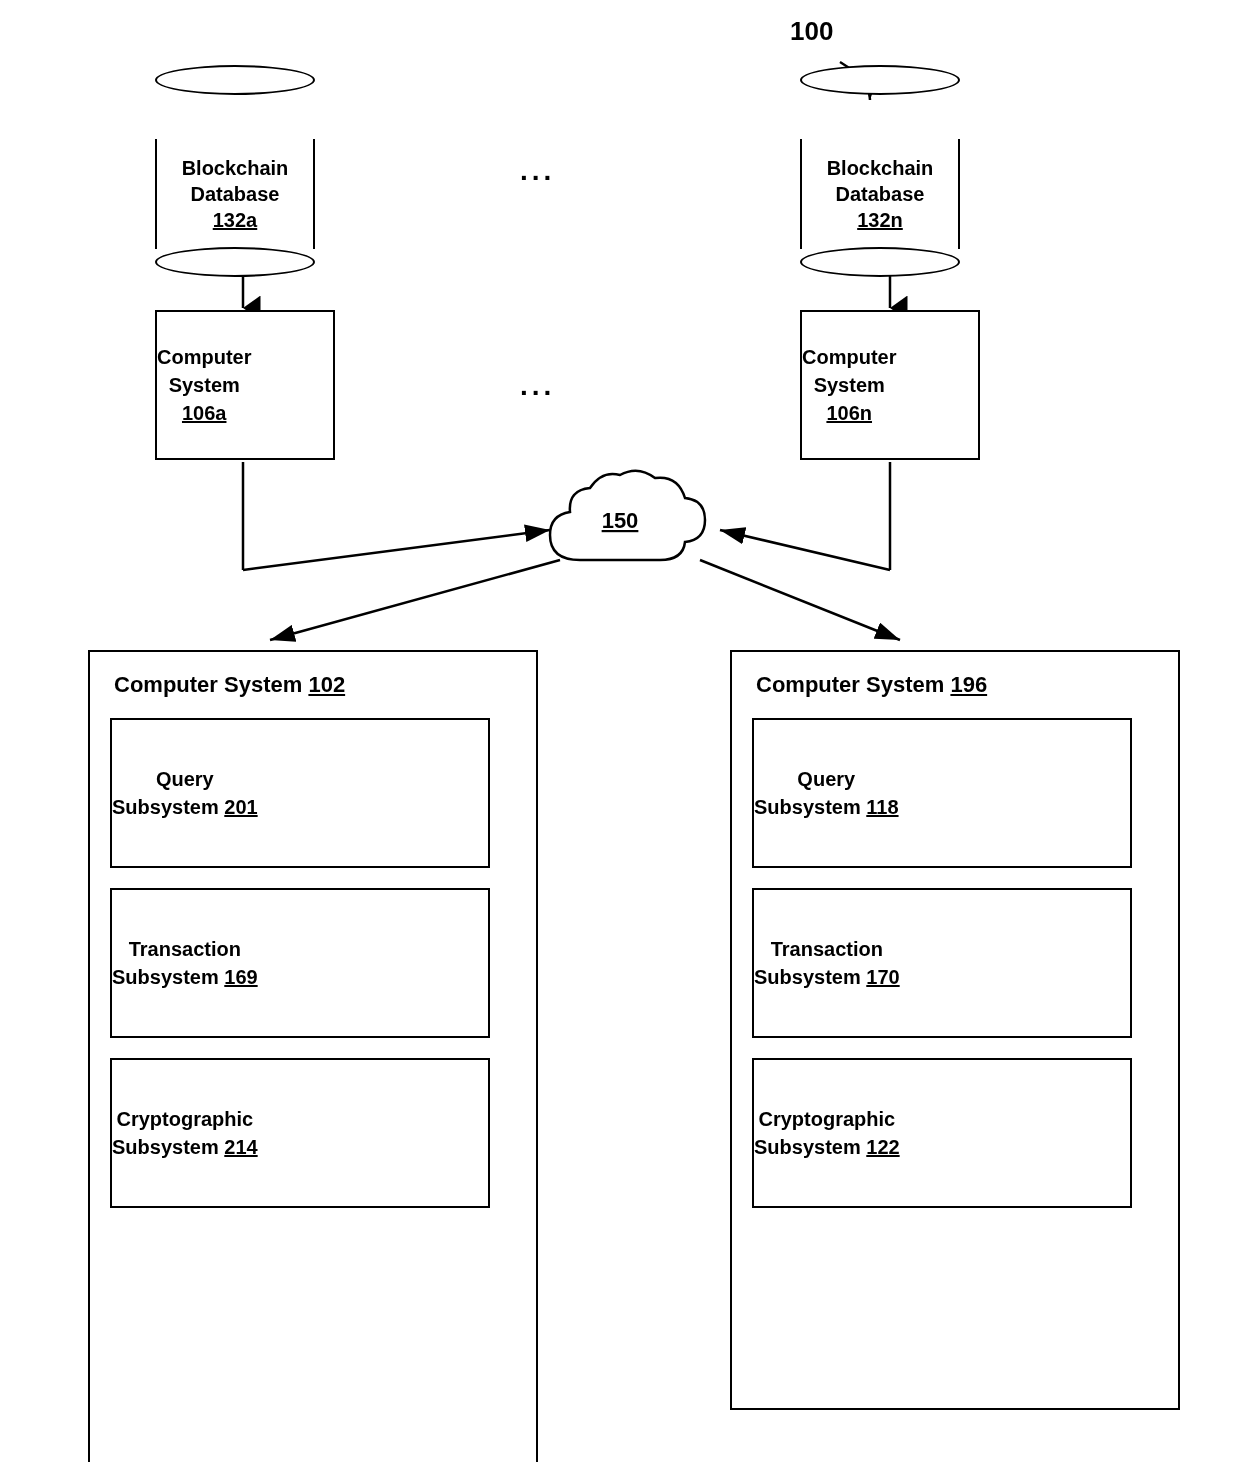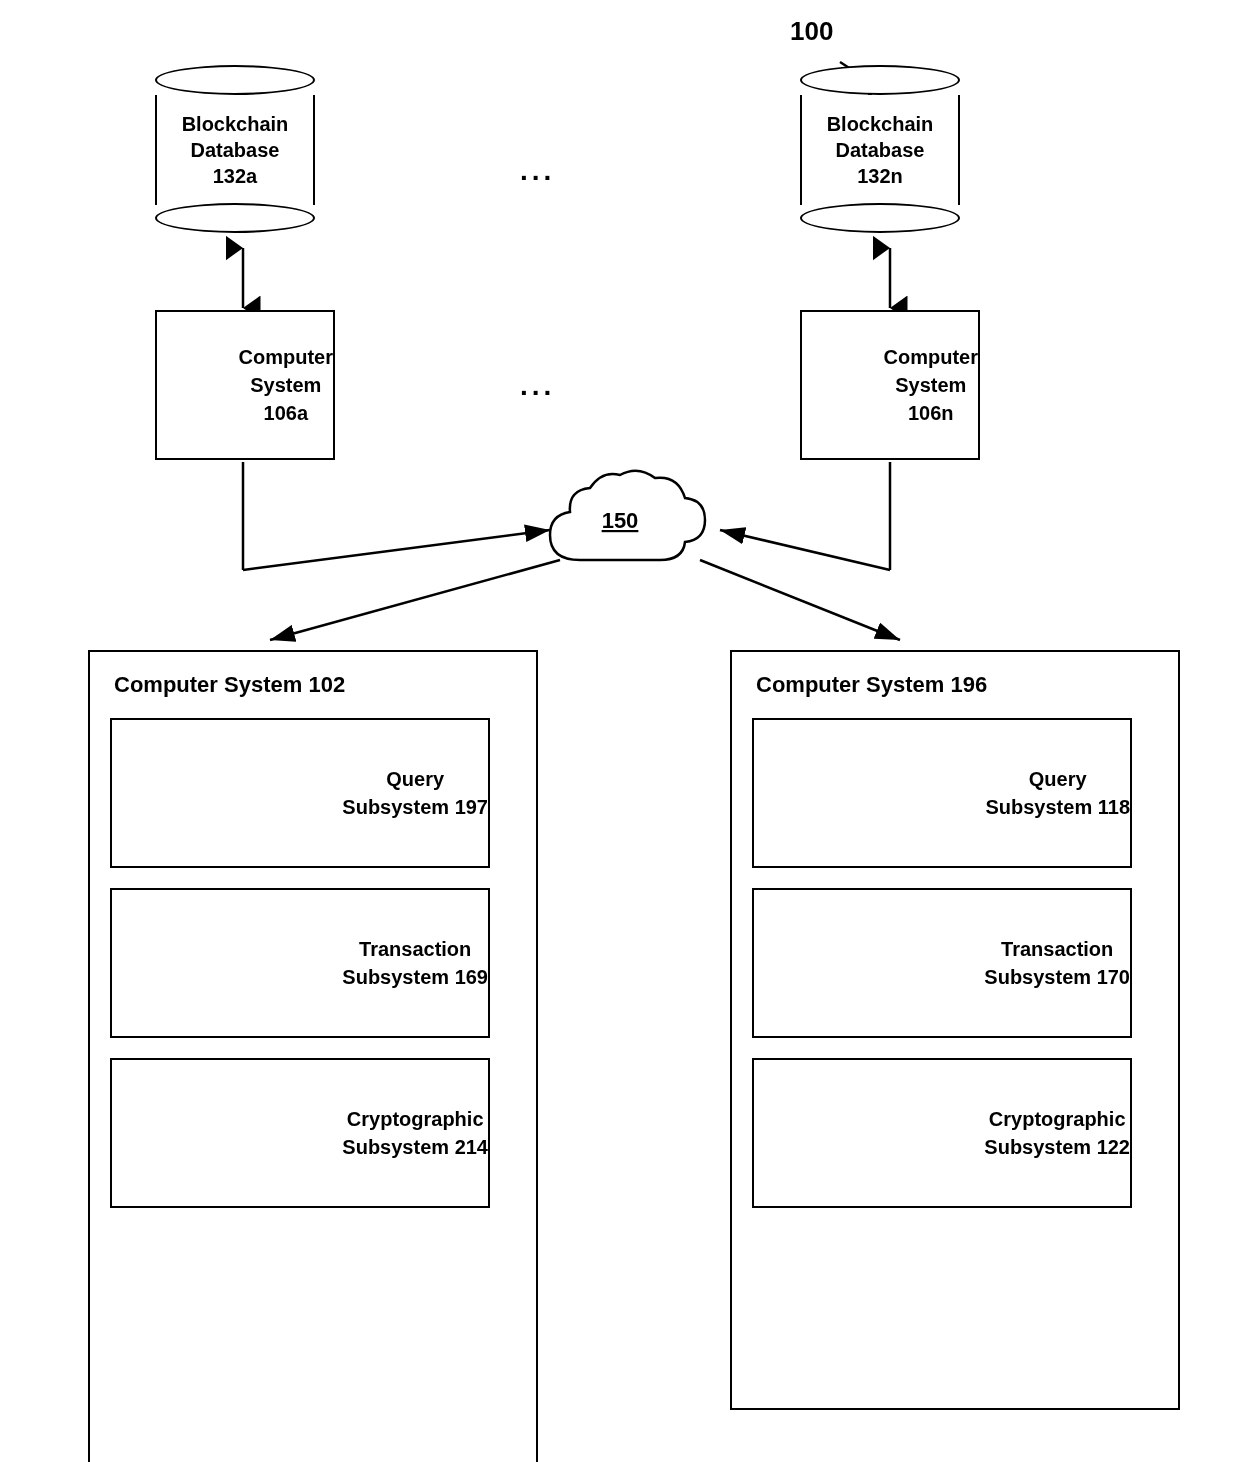--- a/index.html
+++ b/index.html
@@ -45,48 +45,49 @@
     .cyl-body {
       width: 160px;
       border-left: 2.5px solid #000;
       border-right: 2.5px solid #000;
       background: #fff;
       display: flex;
       align-items: center;
       justify-content: center;
       position: relative;
       z-index: 1;
+      margin-top: 44px;
     }
     .cyl-bottom {
       width: 160px;
       height: 30px;
       border-radius: 50%;
       border: 2.5px solid #000;
       background: #fff;
       margin-top: -2px;
       position: relative;
       z-index: 2;
     }
     .cyl-label {
       text-align: center;
       font-size: 20px;
       font-weight: bold;
       line-height: 1.3;
       padding: 8px 4px;
     }
-    .underline { }
+    .underline { text-decoration: underline; }
 
     
     .box {
       position: absolute;
       border: 2.5px solid #000;
       background: #fff;
       display: flex;
       flex-direction: column;
-      align-items: flex-end;
+      align-items: flex-start;
       justify-content: center;
     }
     .box-label {
       text-align: center;
       font-size: 20px;
       font-weight: bold;
       line-height: 1.4;
     }
 
     
@@ -222,21 +223,21 @@
 
   <div class="box" style="top: 650px; left: 60px; width: 450px; height: 928px; align-items: flex-start; justify-content: flex-start; padding: 20px; margin-left: 28px;">
 
     <div style="font-size: 22px; font-weight: bold; margin-bottom: 20px; padding-left: 4px;">
       <span>Computer System</span>&nbsp;<span class="underline">102</span>
     </div>
 
     <div class="box" style="position: relative; top: auto; left: auto; width: 380px; height: 150px; margin-bottom: 20px;">
       <div class="box-label">
         <span>Query</span><br>
-        <span>Subsystem</span>&nbsp;<span class="underline">197</span>
+        <span>Subsystem</span>&nbsp;<span class="underline">201</span>
       </div>
     </div>
 
     <div class="box" style="position: relative; top: auto; left: auto; width: 380px; height: 150px; margin-bottom: 20px;">
       <div class="box-label">
         <span>Transaction</span><br>
         <span>Subsystem</span>&nbsp;<span class="underline">169</span>
       </div>
     </div>
 

